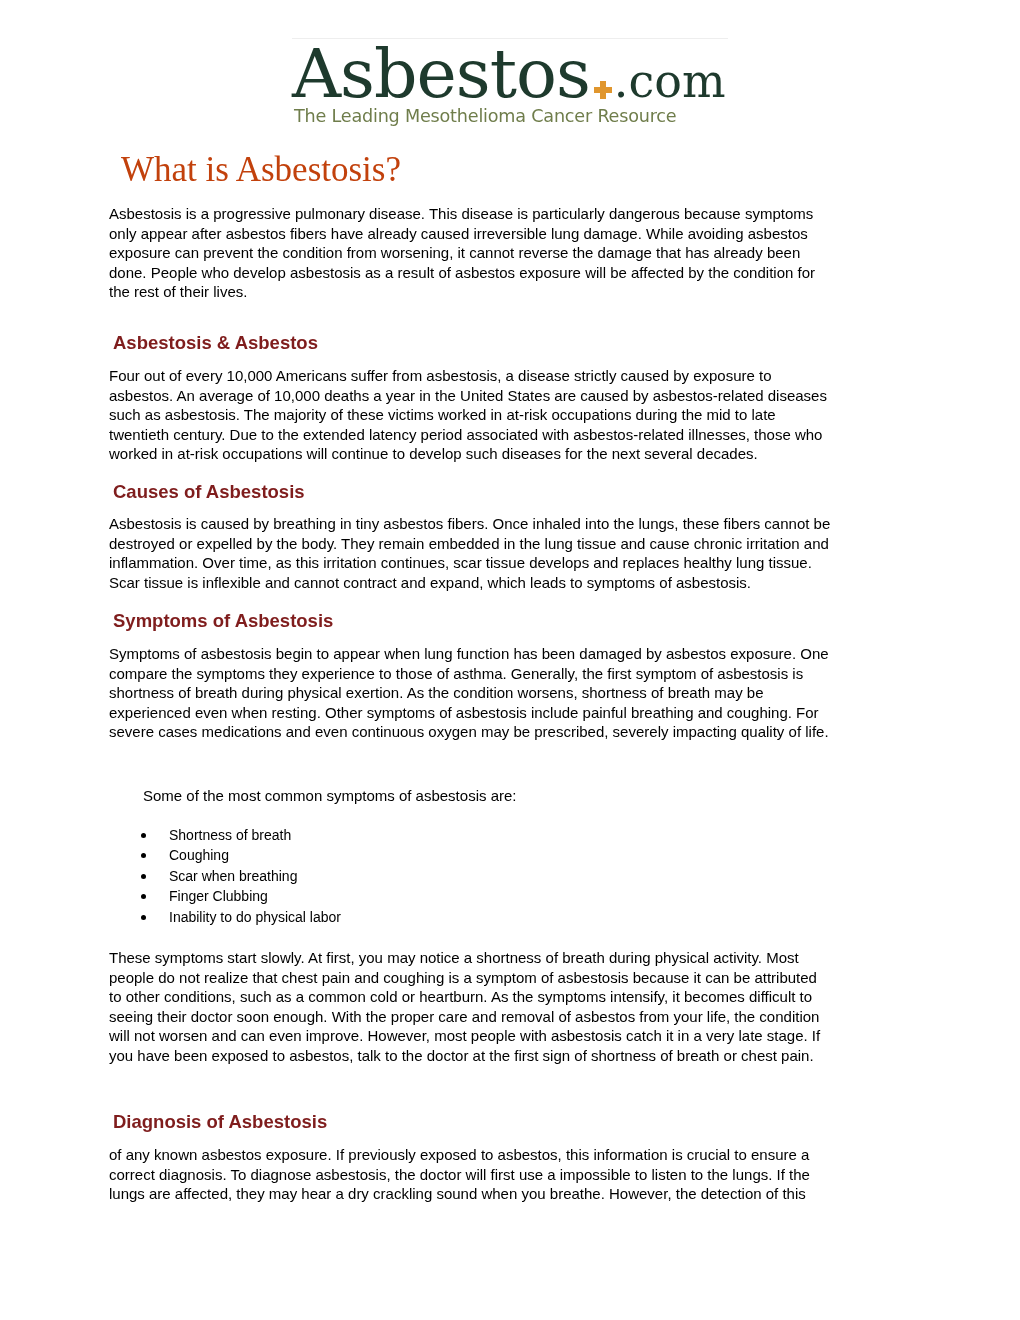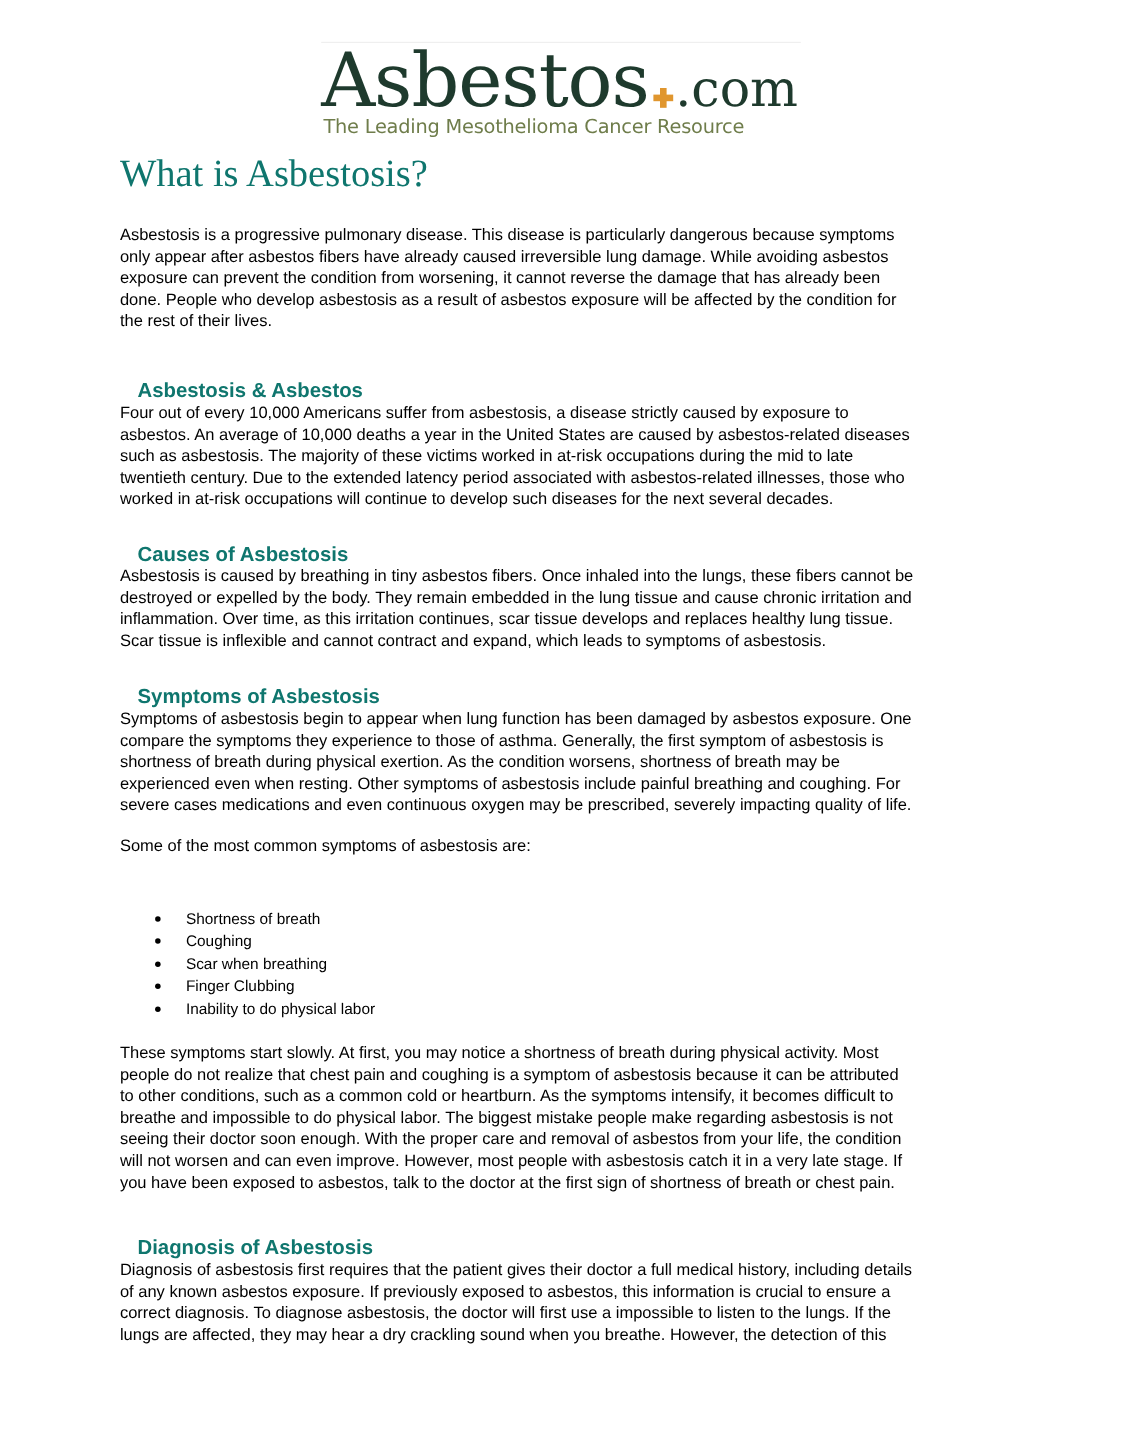--- a/index.html
+++ b/index.html
@@ -9,23 +9,23 @@
     .logo { position: absolute; left: 292px; top: 38px; width: 436px; height: 92px; }
     .logo-rule { position: absolute; left: 0; top: 0; width: 436px; height: 1px; background: #eeeeee; }
     .logo-main { position: absolute; left: 0; top: -4px; font-family: "DejaVu Serif", serif; font-size: 68px; color: #1e3a2d; letter-spacing: -1px; line-height: 80px; white-space: nowrap; }
     .logo-main .dotcom { font-size: 46px; letter-spacing: 0; }
     .logo-plus { display: inline-block; position: relative; width: 18px; height: 18px; margin: 0 2px 0 4px; vertical-align: -2px; }
     .logo-plus::before, .logo-plus::after { content: ""; position: absolute; background: #e0962e; }
     .logo-plus::before { left: 6px; top: 0; width: 6px; height: 18px; }
     .logo-plus::after { left: 0; top: 6px; width: 18px; height: 6px; }
     .logo-tag { position: absolute; left: 2px; top: 68px; font-family: "DejaVu Sans", sans-serif; font-size: 17.6px; color: #6f7d4b; white-space: nowrap; letter-spacing: -0.2px; }
 
-    h1 { position: absolute; left: 109px; top: 136px; margin: 0; font-family: "Liberation Serif", serif; font-weight: normal; font-size: 35px; color: #0f766e; line-height: 44px; white-space: nowrap; }
+    h1 { position: absolute; left: 109px; top: 136px; margin: 12px; font-family: "Liberation Serif", serif; font-weight: normal; font-size: 35px; color: #c2410c; line-height: 44px; white-space: nowrap; }
 
-    .h2 { position: absolute; left: 109px; margin: 16px; font-family: "Liberation Sans", sans-serif; font-weight: bold; font-size: 18.5px; color: #0f766e; line-height: 24px; white-space: nowrap; }
+    .h2 { position: absolute; left: 109px; margin: 4px; font-family: "Liberation Sans", sans-serif; font-weight: bold; font-size: 18.5px; color: #7f1d1d; line-height: 24px; white-space: nowrap; }
 
     .para { position: absolute; left: 109px; width: 830px; margin: 0; font-family: "Liberation Sans", sans-serif; font-size: 15px; color: #000000; line-height: 19.6px; }
     .para span.line { display: block; white-space: nowrap; }
 
     .bullets { position: absolute; left: 109px; top: 825px; margin: 0; padding: 0; list-style: none; font-family: "Liberation Sans", sans-serif; font-size: 14px; line-height: 20.4px; }
     .bullets li { position: relative; padding-left: 60px; white-space: nowrap; }
     .bullets li .dot { position: absolute; left: 32px; top: 8px; width: 5px; height: 5px; border-radius: 50%; background: #000; }
   </style>
 </head>
 <body>
@@ -67,43 +67,41 @@
 
   <div class="h2" style="top:605px;">Symptoms of Asbestosis</div>
   <div class="para" style="top:644px;">
     <span class="line">Symptoms of asbestosis begin to appear when lung function has been damaged by asbestos exposure. One</span>
     <span class="line">compare the symptoms they experience to those of asthma. Generally, the first symptom of asbestosis is</span>
     <span class="line">shortness of breath during physical exertion. As the condition worsens, shortness of breath may be</span>
     <span class="line">experienced even when resting. Other symptoms of asbestosis include painful breathing and coughing. For</span>
     <span class="line">severe cases medications and even continuous oxygen may be prescribed, severely impacting quality of life.</span>
   </div>
 
-  <div class="para" style="top:760px;">
+  <div class="para" style="top:786px;margin-left:34px;">
     <span class="line">Some of the most common symptoms of asbestosis are:</span>
   </div>
 
   <ul class="bullets">
     <li><span class="dot"></span><span>Shortness of breath</span></li>
     <li><span class="dot"></span><span>Coughing</span></li>
     <li><span class="dot"></span><span>Scar when breathing</span></li>
     <li><span class="dot"></span><span>Finger Clubbing</span></li>
     <li><span class="dot"></span><span>Inability to do physical labor</span></li>
   </ul>
 
   <div class="para" style="top:948px;">
     <span class="line">These symptoms start slowly. At first, you may notice a shortness of breath during physical activity. Most</span>
     <span class="line">people do not realize that chest pain and coughing is a symptom of asbestosis because it can be attributed</span>
     <span class="line">to other conditions, such as a common cold or heartburn. As the symptoms intensify, it becomes difficult to</span>
-    <span class="line">breathe and impossible to do physical labor. The biggest mistake people make regarding asbestosis is not</span>
     <span class="line">seeing their doctor soon enough. With the proper care and removal of asbestos from your life, the condition</span>
     <span class="line">will not worsen and can even improve. However, most people with asbestosis catch it in a very late stage. If</span>
     <span class="line">you have been exposed to asbestos, talk to the doctor at the first sign of shortness of breath or chest pain.</span>
   </div>
 
   <div class="h2" style="top:1106px;">Diagnosis of Asbestosis</div>
   <div class="para" style="top:1145px;">
-    <span class="line">Diagnosis of asbestosis first requires that the patient gives their doctor a full medical history, including details</span>
     <span class="line">of any known asbestos exposure. If previously exposed to asbestos, this information is crucial to ensure a</span>
     <span class="line">correct diagnosis.  To diagnose asbestosis, the doctor will first use a impossible to listen to the lungs. If the</span>
     <span class="line">lungs are affected, they may hear a dry crackling sound when you breathe. However, the detection of this</span>
   </div>
 
 </div>
 
 </body></html>

